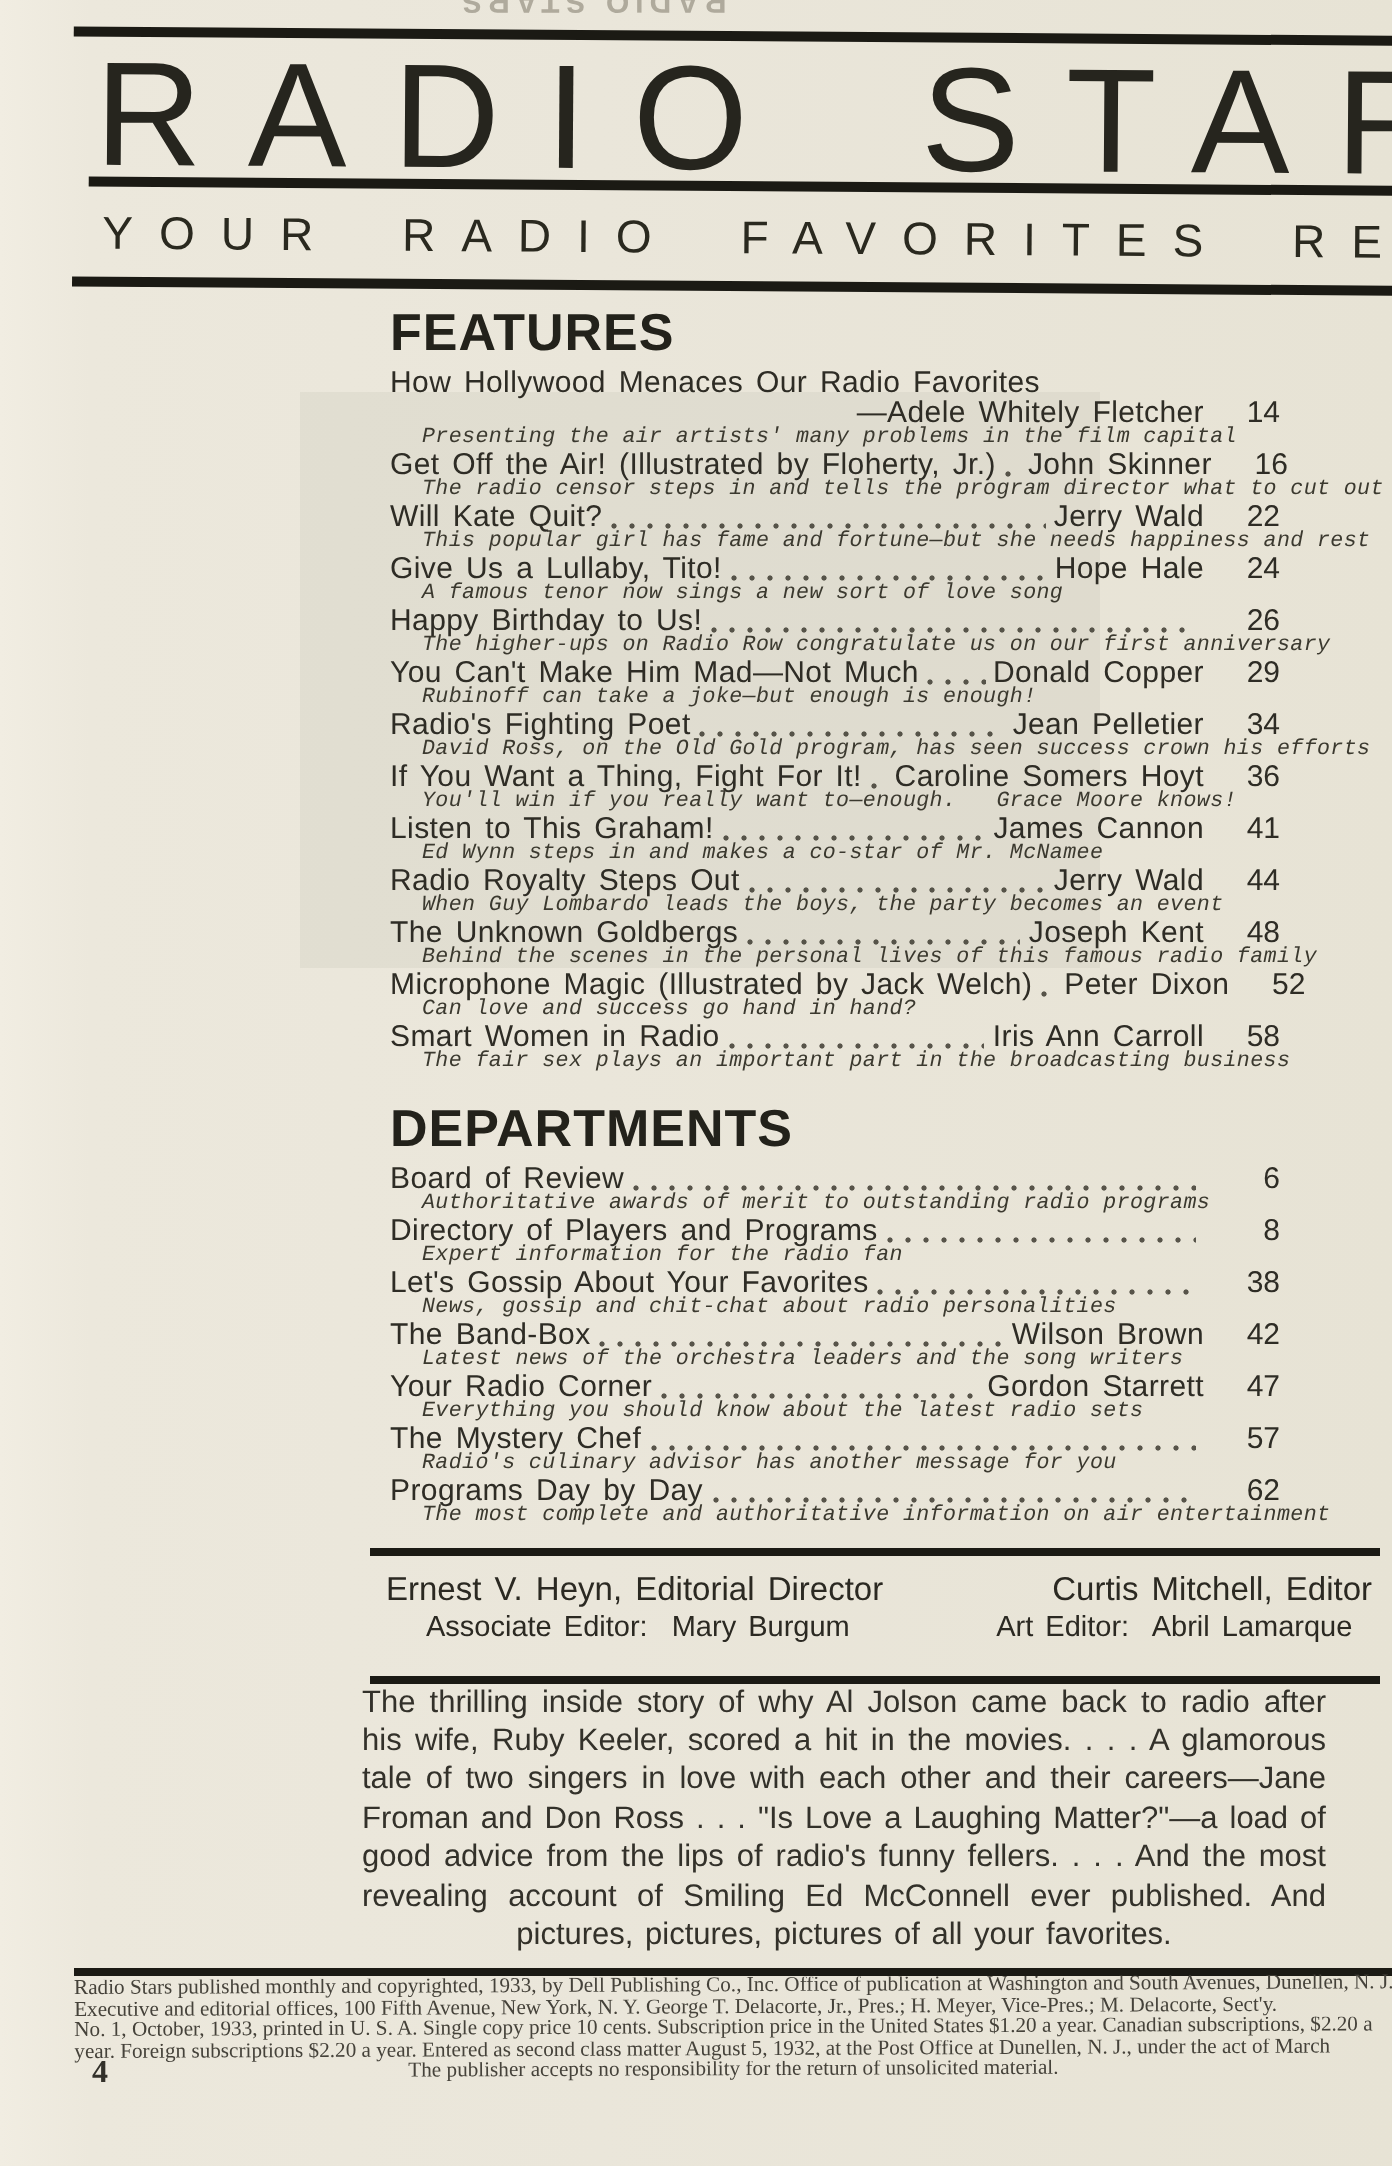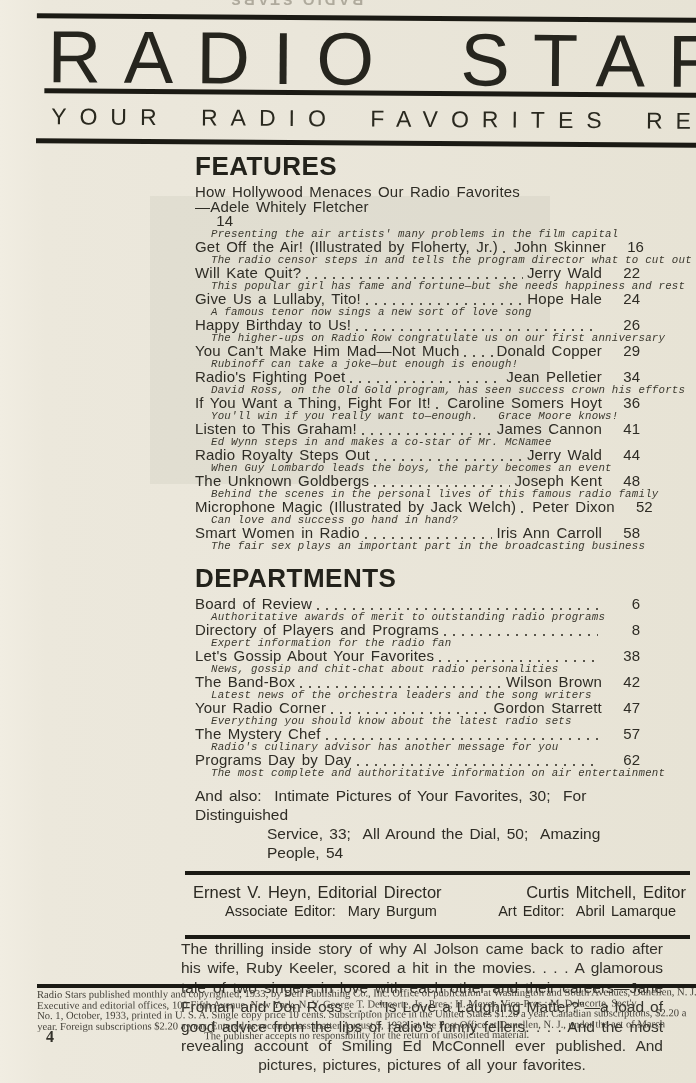--- a/index.html
+++ b/index.html
@@ -41,21 +41,21 @@
   }
   
   #content { position:absolute; left:185px; top:152px; width:505px; }
   .toc-block { margin-left:10px; width:445px; }
   .section-heading {
     font-size:26px; font-weight:bold; letter-spacing:0.5px;
     line-height:28px; margin:0 0 5px 0; color:#23221b;
   }
   .toc-entry { margin:0; }
   .entry-line { display:flex; align-items:baseline; line-height:14.5px; }
-  .entry-line.end { justify-content:flex-end;flex-direction:column; }
+  .entry-line.end { justify-content:flex-end; }
   .entry-title, .entry-author {
     font-size:15px; white-space:nowrap; word-spacing:2px; letter-spacing:0.2px; color:#2e2c25;
   }
   .entry-page { flex:none; width:32px; padding-left:6px; text-align:right; font-size:15px; color:#2e2c25; }
   .leader {
     flex:1; min-width:8px; height:4px; align-self:flex-end; margin:0 4px 1px 4px;
     background: radial-gradient(circle at 2px 2px, rgba(62,59,49,0.85) 1.1px, transparent 1.5px) repeat-x;
     background-size: 9px 4px; background-position: 0 100%;
   }
   .entry-desc {
@@ -63,21 +63,21 @@
     font-size:10.8px; line-height:10.5px; margin:0 0 0 16px; padding-bottom:1px;
     letter-spacing:0.2px; color:#3b392f; white-space:nowrap;
   }
   #departments-heading { margin-top:12px; }
   .and-also { margin-top:7px; font-size:15.5px; line-height:19px; word-spacing:2px; color:#2e2c25; }
   .and-also .l2 { margin-left:72px; }
   .hrule { height:4px; background:#1b1a14; margin:9px 0 0 0; }
   #editors { display:flex; justify-content:space-between; padding:7px 4px 6px 8px; }
   .ed-col .l1 { font-size:16.5px; line-height:20px; word-spacing:2px; color:#2b2922; }
   .ed-col .l2 { font-size:14.5px; line-height:18px; word-spacing:2px; color:#2b2922; }
-  .ed-col.left .l2 { margin-left:32px; }
+  .ed-col.left .l2 { margin-left:20px; }
   .ed-col.right .l1 { margin-left:28px; }
   #watch-heading {
     font-size:21px; font-weight:bold; letter-spacing:1px;
     margin:14px 0 6px 0; color:#23221b;
   }
   #watch-body {
     width:482px; margin-left:-4px;
     font-size:15.5px; line-height:19.4px; word-spacing:1.5px;
     text-align:justify; text-align-last:center; color:#33312a;
   }
@@ -293,24 +293,20 @@
           </div>
           <div class="toc-entry">
             <div class="entry-line">
               <span class="entry-title">Programs Day by Day</span>
               <span class="leader"></span>
               <span class="entry-page">62</span>
             </div>
             <div class="entry-desc">The most complete and authoritative information on air entertainment</div>
           </div>
         </div>
-      <div class="and-also">
-        <div class="l1">And also:&nbsp; Intimate Pictures of Your Favorites, 30;&nbsp; For Distinguished</div>
-        <div class="l2">Service, 33;&nbsp; All Around the Dial, 50;&nbsp; Amazing People, 54</div>
-      </div>
     </div>
 
     <div class="hrule"></div>
     <div id="editors">
       <div class="ed-col left">
         <div class="l1">Ernest V. Heyn, Editorial Director</div>
         <div class="l2">Associate Editor:&nbsp; Mary Burgum</div>
       </div>
       <div class="ed-col right">
         <div class="l1">Curtis Mitchell, Editor</div>

